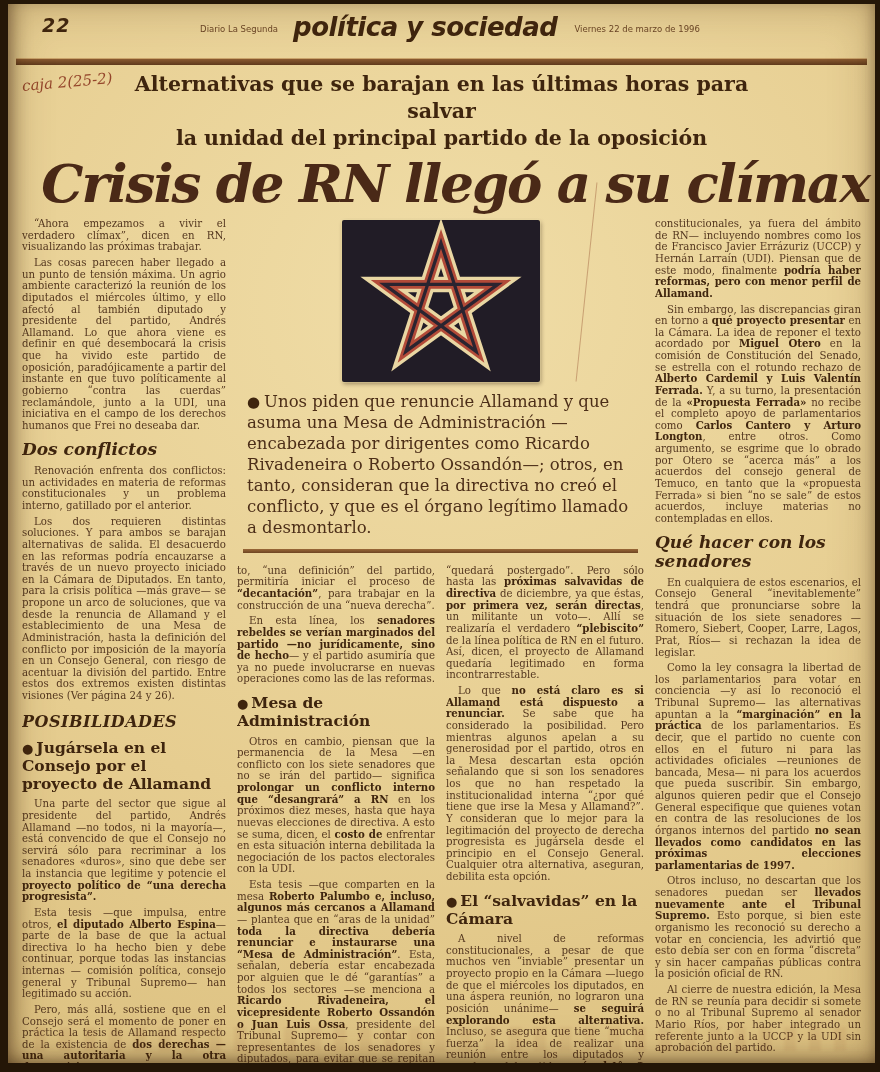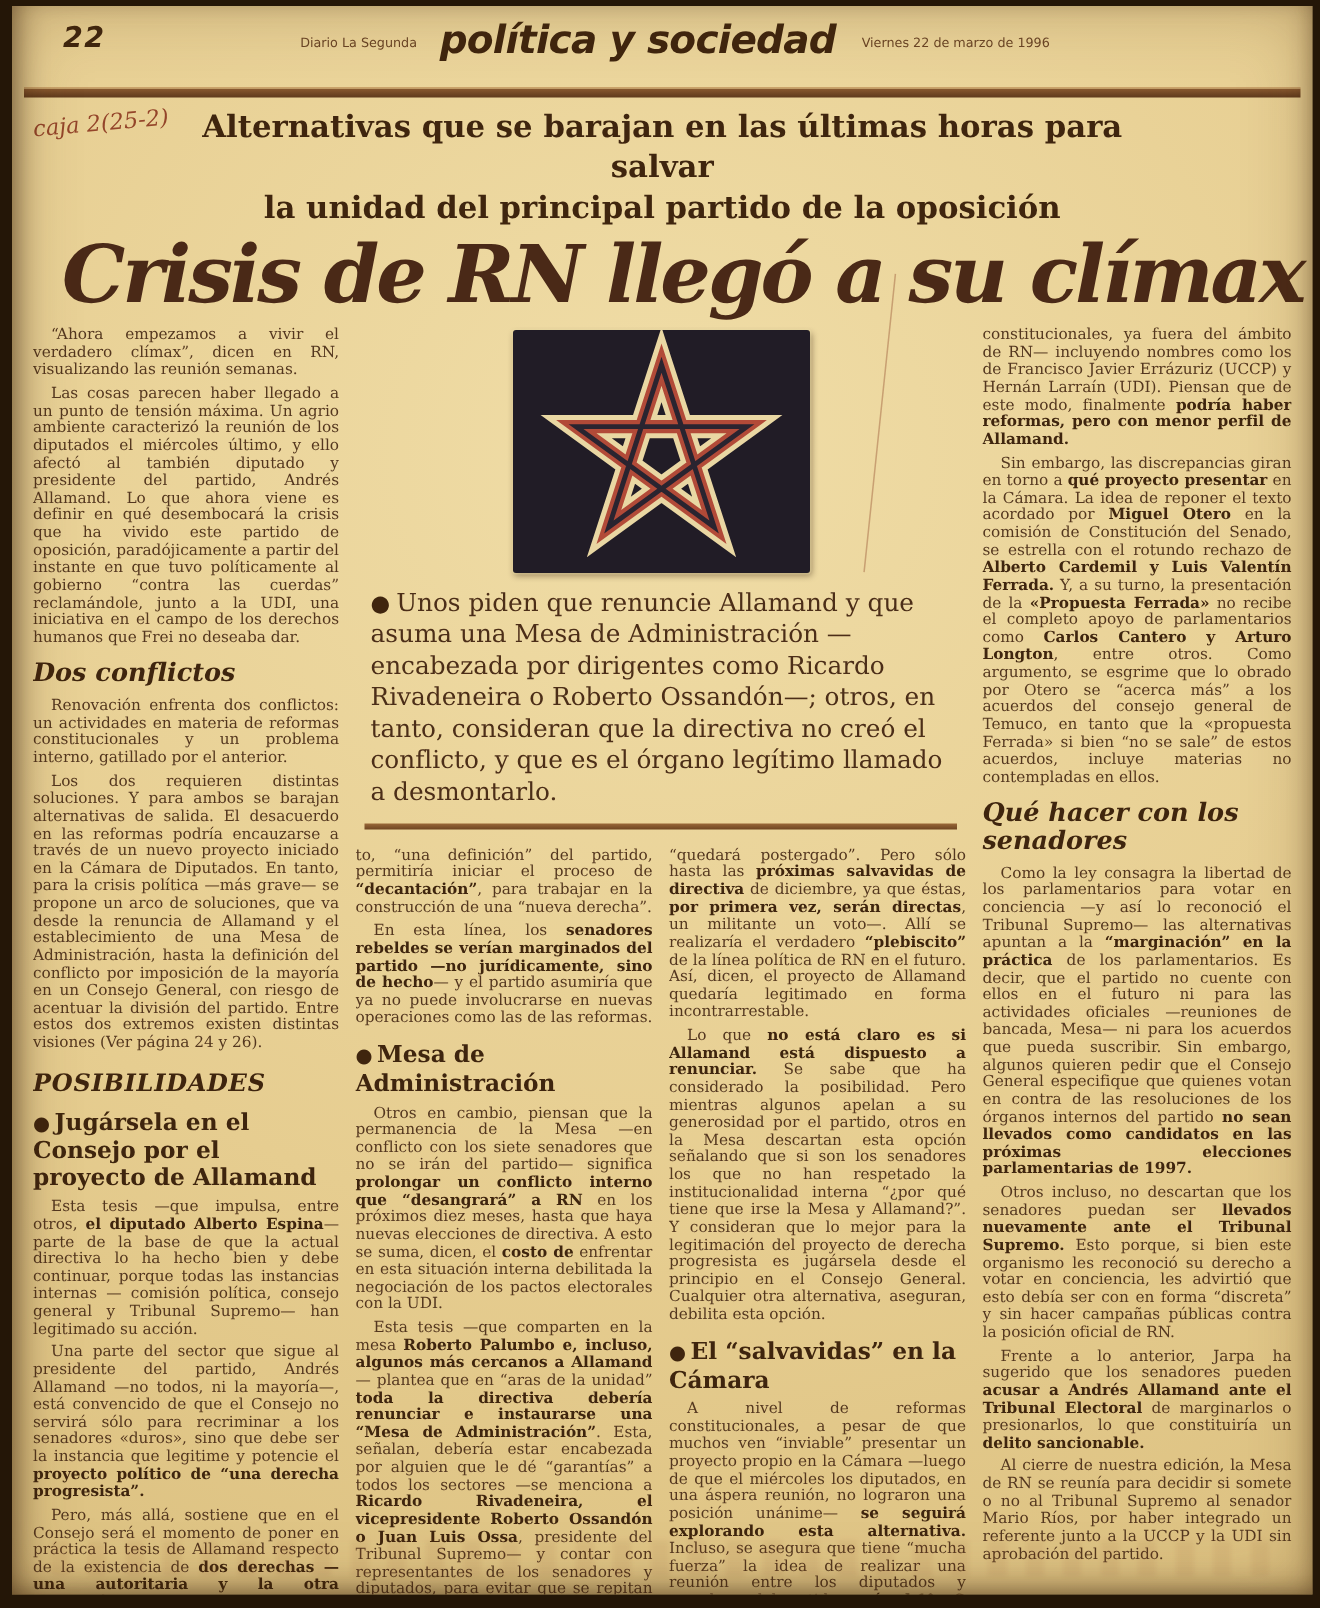--- a/index.html
+++ b/index.html
@@ -109,29 +109,29 @@
       <div>Alternativas que se barajan en las últimas horas para salvar</div>
       <div>la unidad del principal partido de la oposición</div>
     </div>
   </div>
 
   <h1 class="headline">Crisis de RN llegó a su clímax</h1>
 
   <div class="body-grid">
 
     <div class="col col1">
-        <p class="para">“Ahora empezamos a vivir el verdadero clímax”, dicen en RN, visualizando las reunión semanas.</p>
+        <p class="para">“Ahora empezamos a vivir el verdadero clímax”, dicen en RN, visualizando las próximas trabajar.</p>
         <p class="para">Las cosas parecen haber llegado a un punto de tensión máxima. Un agrio ambiente caracterizó la reunión de los diputados el miércoles último, y ello afectó al también diputado y presidente del partido, Andrés Allamand. Lo que ahora viene es definir en qué desembocará la crisis que ha vivido este partido de oposición, paradójicamente a partir del instante en que tuvo políticamente al gobierno “contra las cuerdas” reclamándole, junto a la UDI, una iniciativa en el campo de los derechos humanos que Frei no deseaba dar.</p>
         <h3 class="sec-head">Dos conflictos</h3>
         <p class="para">Renovación enfrenta dos conflictos: un actividades en materia de reformas constitucionales y un problema interno, gatillado por el anterior.</p>
         <p class="para">Los dos requieren distintas soluciones. Y para ambos se barajan alternativas de salida. El desacuerdo en las reformas podría encauzarse a través de un nuevo proyecto iniciado en la Cámara de Diputados. En tanto, para la crisis política —más grave— se propone un arco de soluciones, que va desde la renuncia de Allamand y el establecimiento de una Mesa de Administración, hasta la definición del conflicto por imposición de la mayoría en un Consejo General, con riesgo de acentuar la división del partido. Entre estos dos extremos existen distintas visiones (Ver página 24 y 26).</p>
         <h3 class="caps-head">POSIBILIDADES</h3>
         <h3 class="bullet-head"><span class="bh-dot">●</span>Jugársela en el Consejo por el proyecto de Allamand</h3>
+        <p class="para">Una parte del sector que sigue al presidente del partido, Andrés Allamand —no todos, ni la mayoría—, está convencido de que el Consejo no servirá sólo para recriminar a los senadores «duros», sino que debe ser la instancia que legitime y potencie el <b>proyecto político de “una derecha progresista”.</b></p>
         <p class="para">Esta tesis —que impulsa, entre otros, <b>el diputado Alberto Espina</b>— parte de la base de que la actual directiva lo ha hecho bien y debe continuar, porque todas las instancias internas — comisión política, consejo general y Tribunal Supremo— han legitimado su acción.</p>
-        <p class="para">Una parte del sector que sigue al presidente del partido, Andrés Allamand —no todos, ni la mayoría—, está convencido de que el Consejo no servirá sólo para recriminar a los senadores «duros», sino que debe ser la instancia que legitime y potencie el <b>proyecto político de “una derecha progresista”.</b></p>
         <p class="para">Pero, más allá, sostiene que en el Consejo será el momento de poner en práctica la tesis de Allamand respecto de la existencia de <b>dos derechas —una autoritaria y la otra democrática—.</b> Conseguir un apoyo explícito —e incontrarrestable— a este último proyec-</p>
       </div>
 
     <div class="mid">
       <div class="logo-wrap">
         <svg viewBox="0 0 200 168" xmlns="http://www.w3.org/2000/svg">
           <path class="star-outline" d="M100,24 L136.4,136.2 L41,66.8 L159,66.8 L63.6,136.2 Z"></path>
           <path class="star-red" d="M100,24 L136.4,136.2 L41,66.8 L159,66.8 L63.6,136.2 Z"></path>
           <path class="star-dark" d="M100,24 L136.4,136.2 L41,66.8 L159,66.8 L63.6,136.2 Z"></path>
         </svg>
@@ -154,23 +154,23 @@
             <h3 class="bullet-head"><span class="bh-dot">●</span>El “salvavidas” en la Cámara</h3>
             <p class="para">A nivel de reformas constitucionales, a pesar de que muchos ven “inviable” presentar un proyecto propio en la Cámara —luego de que el miércoles los diputados, en una áspera reunión, no lograron una posición unánime— <b>se seguirá explorando esta alternativa.</b> Incluso, se asegura que tiene “mucha fuerza” la idea de realizar una reunión entre los diputados y senadores del partido: <b>sería el 1° o 2 de Abril.</b></p>
           </div>
       </div>
     </div>
 
     <div class="col col4">
         <p class="para noind">constitucionales, ya fuera del ámbito de RN— incluyendo nombres como los de Francisco Javier Errázuriz (UCCP) y Hernán Larraín (UDI). Piensan que de este modo, finalmente <b>podría haber reformas, pero con menor perfil de Allamand.</b></p>
         <p class="para">Sin embargo, las discrepancias giran en torno a <b>qué proyecto presentar</b> en la Cámara. La idea de reponer el texto acordado por <b>Miguel Otero</b> en la comisión de Constitución del Senado, se estrella con el rotundo rechazo de <b>Alberto Cardemil y Luis Valentín Ferrada.</b> Y, a su turno, la presentación de la <b>«Propuesta Ferrada»</b> no recibe el completo apoyo de parlamentarios como <b>Carlos Cantero y Arturo Longton</b>, entre otros. Como argumento, se esgrime que lo obrado por Otero se “acerca más” a los acuerdos del consejo general de Temuco, en tanto que la «propuesta Ferrada» si bien “no se sale” de estos acuerdos, incluye materias no contempladas en ellos.</p>
         <h3 class="sec-head">Qué hacer con los senadores</h3>
+        <p class="para">En cualquiera de estos escenarios, el Consejo General “inevitablemente” tendrá que pronunciarse sobre la situación de los siete senadores —Romero, Siebert, Cooper, Larre, Lagos, Prat, Ríos— si rechazan la idea de legislar.</p>
         <p class="para">Como la ley consagra la libertad de los parlamentarios para votar en conciencia —y así lo reconoció el Tribunal Supremo— las alternativas apuntan a la <b>“marginación” en la práctica</b> de los parlamentarios. Es decir, que el partido no cuente con ellos en el futuro ni para las actividades oficiales —reuniones de bancada, Mesa— ni para los acuerdos que pueda suscribir. Sin embargo, algunos quieren pedir que el Consejo General especifique que quienes votan en contra de las resoluciones de los órganos internos del partido <b>no sean llevados como candidatos en las próximas elecciones parlamentarias de 1997.</b></p>
         <p class="para">Otros incluso, no descartan que los senadores puedan ser <b>llevados nuevamente ante el Tribunal Supremo.</b> Esto porque, si bien este organismo les reconoció su derecho a votar en conciencia, les advirtió que esto debía ser con en forma “discreta” y sin hacer campañas públicas contra la posición oficial de RN.</p>
-        <p class="para">Frente a lo anterior, Jarpa ha sugerido que los senadores pueden <b>acusar a Andrés Allamand ante el Tribunal Electoral</b> de marginarlos o presionarlos, lo que constituiría un <b>delito sancionable.</b></p>
         <p class="para">Al cierre de nuestra edición, la Mesa de RN se reunía para decidir si somete o no al Tribunal Supremo al senador Mario Ríos, por haber integrado un referente junto a la UCCP y la UDI sin aprobación del partido.</p>
       </div>
 
   </div>
 
   <div class="crease"></div>
   <div class="bleed"></div>
 
 </div>
 

